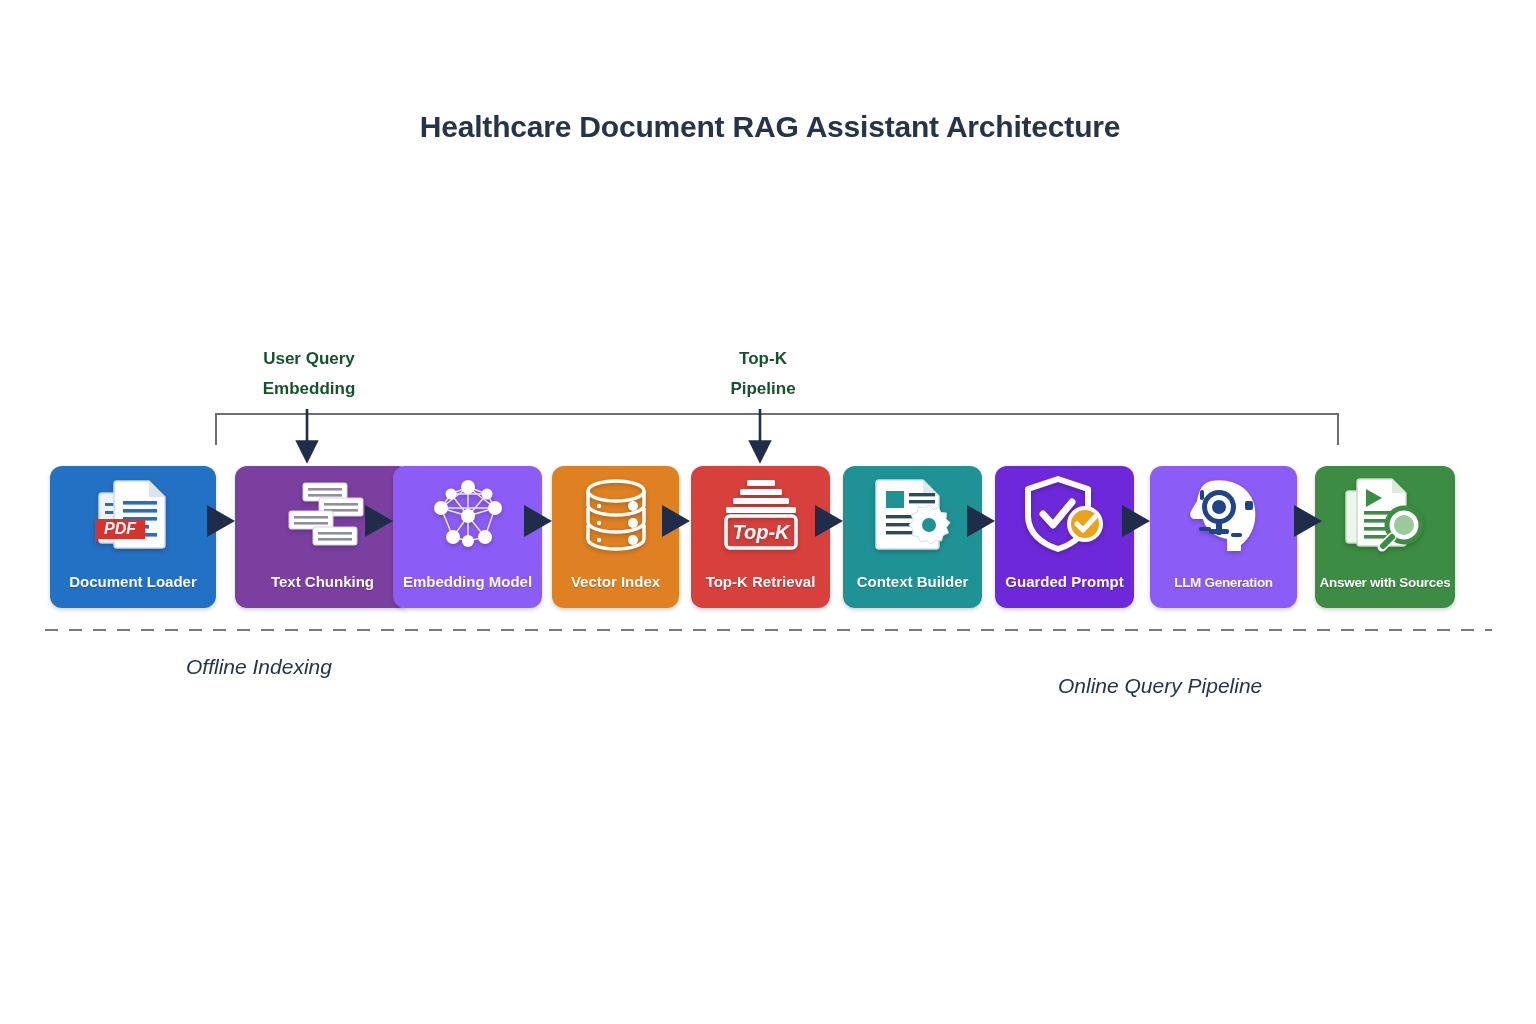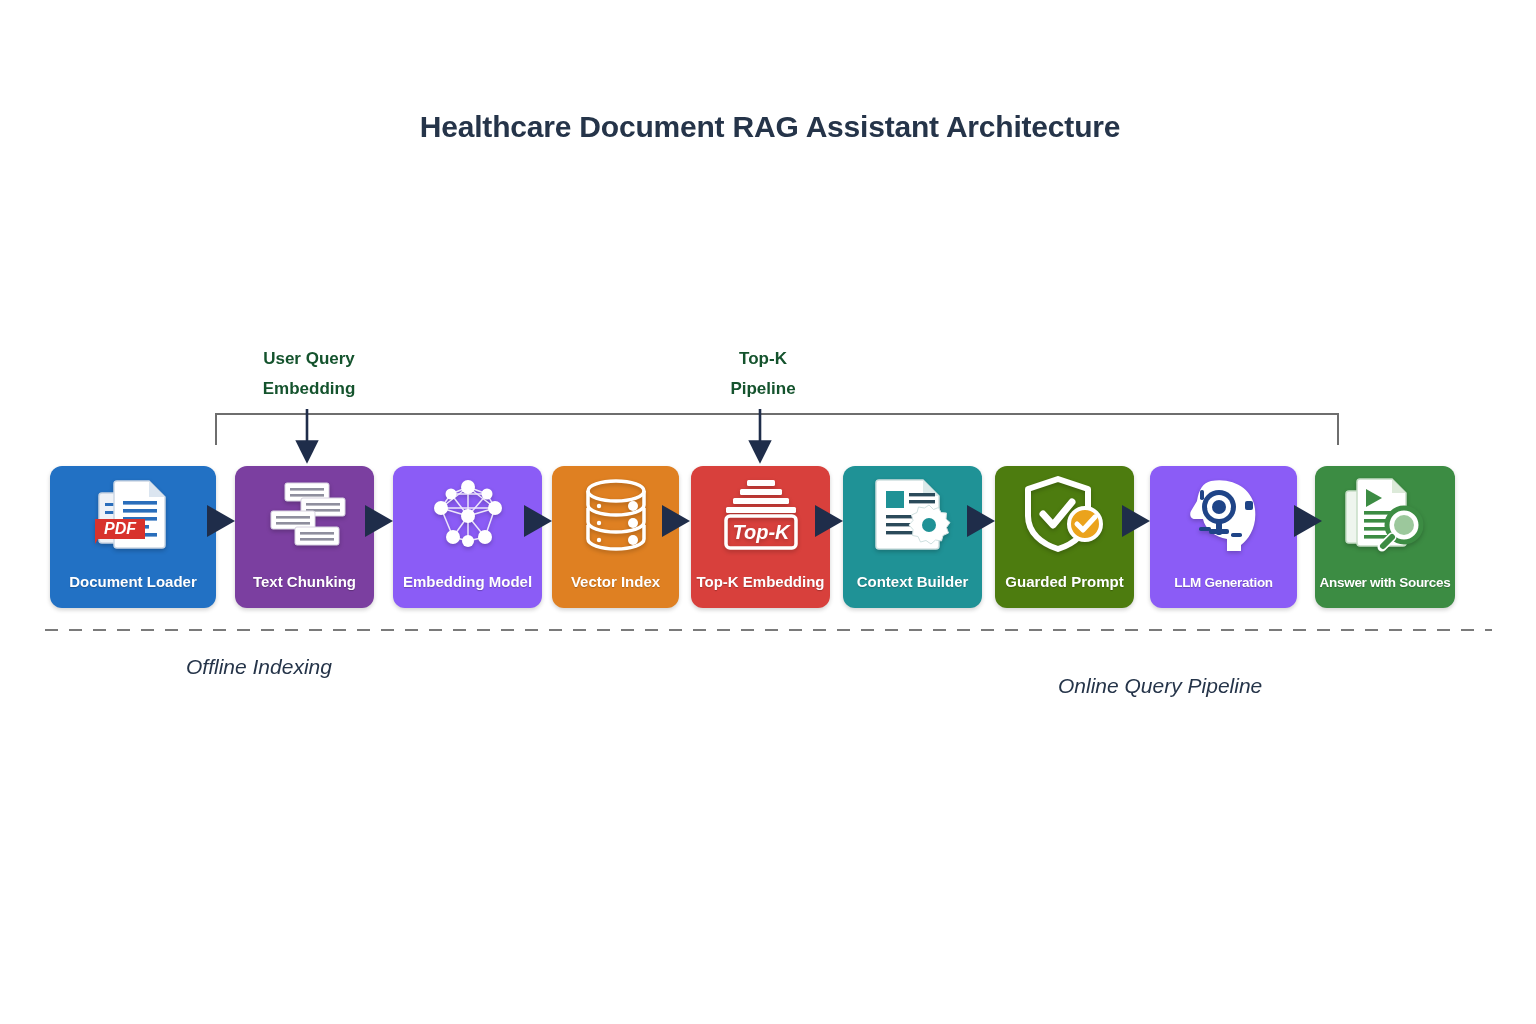--- a/index.html
+++ b/index.html
@@ -146,21 +146,21 @@
           <rect x="30" y="40" width="34" height="3.6" fill="#2a6ebb"></rect>
           <rect x="30" y="48" width="26" height="3.6" fill="#2a6ebb"></rect>
           <rect x="30" y="56" width="34" height="3.6" fill="#2a6ebb"></rect>
           <path d="M2 42 h50 v20 h-47 l-3 5 z" fill="#d8322c"></path>
           <text x="27" y="57" font-family="Liberation Sans, sans-serif" font-size="16" font-weight="bold" fill="#ffffff" text-anchor="middle">PDF</text>
         </svg>
       </div>
       <div class="node-label">Document Loader</div>
     </div>
 
-    <div class="node" style="left:185px; width:139px; background:#7b3fa0;">
+    <div class="node" style="left:185px; width:139px; background:#7b3fa0;padding-left:36px;">
       <div class="node-icon">
         <svg width="84" height="72" viewBox="0 0 84 72">
           <rect x="22" y="4" width="44" height="18" rx="2" fill="#ffffff" stroke="#d7d2e0" stroke-width="1"></rect>
           <rect x="27" y="9" width="34" height="2.6" fill="#8f8f9e"></rect>
           <rect x="27" y="15" width="34" height="2.6" fill="#8f8f9e"></rect>
           <rect x="38" y="19" width="44" height="18" rx="2" fill="#ffffff" stroke="#d7d2e0" stroke-width="1"></rect>
           <rect x="43" y="24" width="34" height="2.6" fill="#8f8f9e"></rect>
           <rect x="43" y="30" width="34" height="2.6" fill="#8f8f9e"></rect>
           <rect x="8" y="32" width="44" height="18" rx="2" fill="#ffffff" stroke="#d7d2e0" stroke-width="1"></rect>
           <rect x="13" y="37" width="34" height="2.6" fill="#8f8f9e"></rect>
@@ -242,21 +242,21 @@
           <g fill="#ffffff">
             <rect x="34" y="2" width="28" height="6" rx="1.5"></rect>
             <rect x="27" y="11" width="42" height="6" rx="1.5"></rect>
             <rect x="20" y="20" width="56" height="6" rx="1.5"></rect>
             <rect x="13" y="29" width="70" height="6" rx="1.5"></rect>
           </g>
           <rect x="13" y="38" width="70" height="32" rx="4" fill="none" stroke="#ffffff" stroke-width="3.5"></rect>
           <text x="48" y="61" font-family="Liberation Sans, sans-serif" font-size="20" font-weight="bold" fill="#ffffff" text-anchor="middle">Top-K</text>
         </svg>
       </div>
-      <div class="node-label">Top-K Embedding</div>
+      <div class="node-label">Top-K Retrieval</div>
     </div>
 
     <div class="node" style="left:793px; width:139px; background:#1f9296;">
       <div class="node-icon">
         <svg width="84" height="76" viewBox="0 0 84 76">
           <path d="M8 3 h44 l16 16 v50 a3 3 0 0 1 -3 3 h-57 a3 3 0 0 1 -3 -3 v-63 a3 3 0 0 1 3 -3 z" fill="#ffffff" stroke="#cfe0e0" stroke-width="1.5"></path>
           <path d="M52 3 l16 16 h-16 z" fill="#dbeaea"></path>
           <rect x="15" y="14" width="18" height="17" fill="#1f9296"></rect>
           <rect x="38" y="16" width="26" height="3.4" fill="#2b4a5a"></rect>
           <rect x="38" y="23" width="26" height="3.4" fill="#2b4a5a"></rect>
@@ -266,21 +266,21 @@
           <g transform="translate(58,48)">
             <circle cx="0" cy="0" r="17" fill="#ffffff"></circle>
             <path d="M0,-20 L4.5,-15.5 L9.5,-17.5 L12,-12.5 L17.5,-12 L17,-6 L21,-2.5 L17.5,2.5 L19.5,8 L14,10.5 L12.5,16 L6.5,15 L2,19 L-3,15.5 L-8.5,17 L-11,11.5 L-16.5,10.5 L-16,4.5 L-20,0 L-16,-4.5 L-17.5,-10 L-12,-12.5 L-10.5,-18 L-4.5,-17 z" fill="#ffffff" stroke="#cfe0e0" stroke-width="1"></path>
             <circle cx="0" cy="0" r="7" fill="#1f9296"></circle>
           </g>
         </svg>
       </div>
       <div class="node-label">Context Builder</div>
     </div>
 
-    <div class="node" style="left:945px; width:139px; background:#4d7c0f;">
+    <div class="node" style="left:945px; width:139px; background:#6d28d9;">
       <div class="node-icon">
         <svg width="86" height="78" viewBox="0 0 86 78">
           <path d="M36 3 L66 13 V40 C66 57 52 68 36 73 C20 68 6 57 6 40 V13 Z" fill="none" stroke="#ffffff" stroke-width="6" stroke-linejoin="round"></path>
           <path d="M21 38 l10 11 l19 -23" fill="none" stroke="#ffffff" stroke-width="7" stroke-linecap="round" stroke-linejoin="round"></path>
           <circle cx="63" cy="48" r="16" fill="#eba31c" stroke="#ffffff" stroke-width="4"></circle>
           <path d="M55 48 l6 6 l12 -13" fill="none" stroke="#ffffff" stroke-width="5" stroke-linecap="round" stroke-linejoin="round"></path>
         </svg>
       </div>
       <div class="node-label">Guarded Prompt</div>
     </div>

